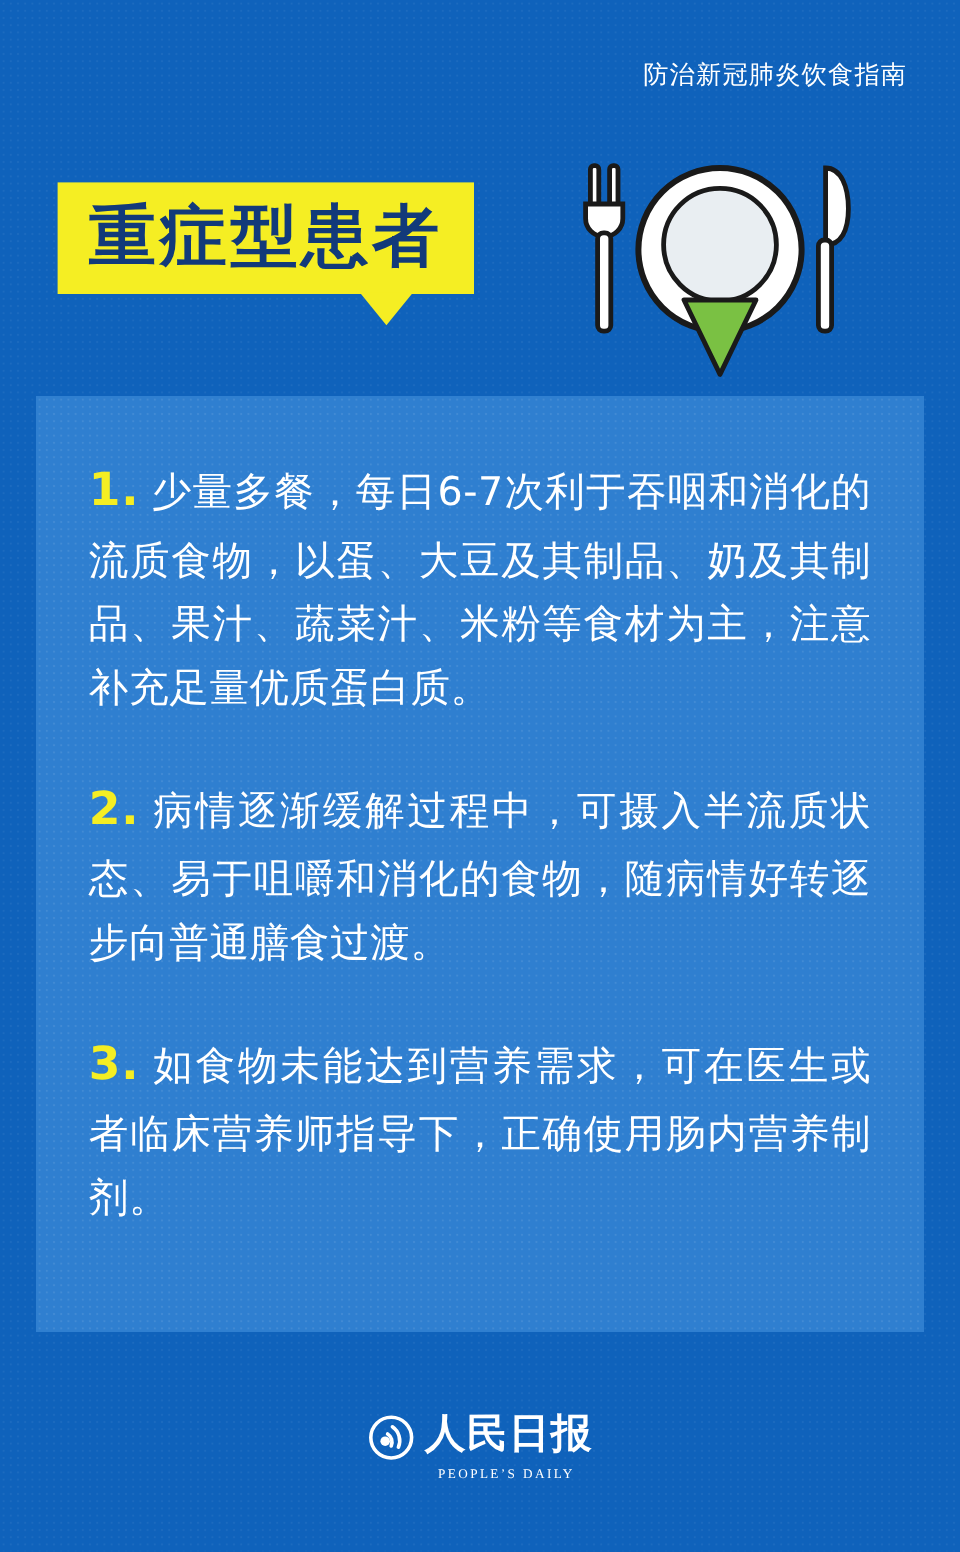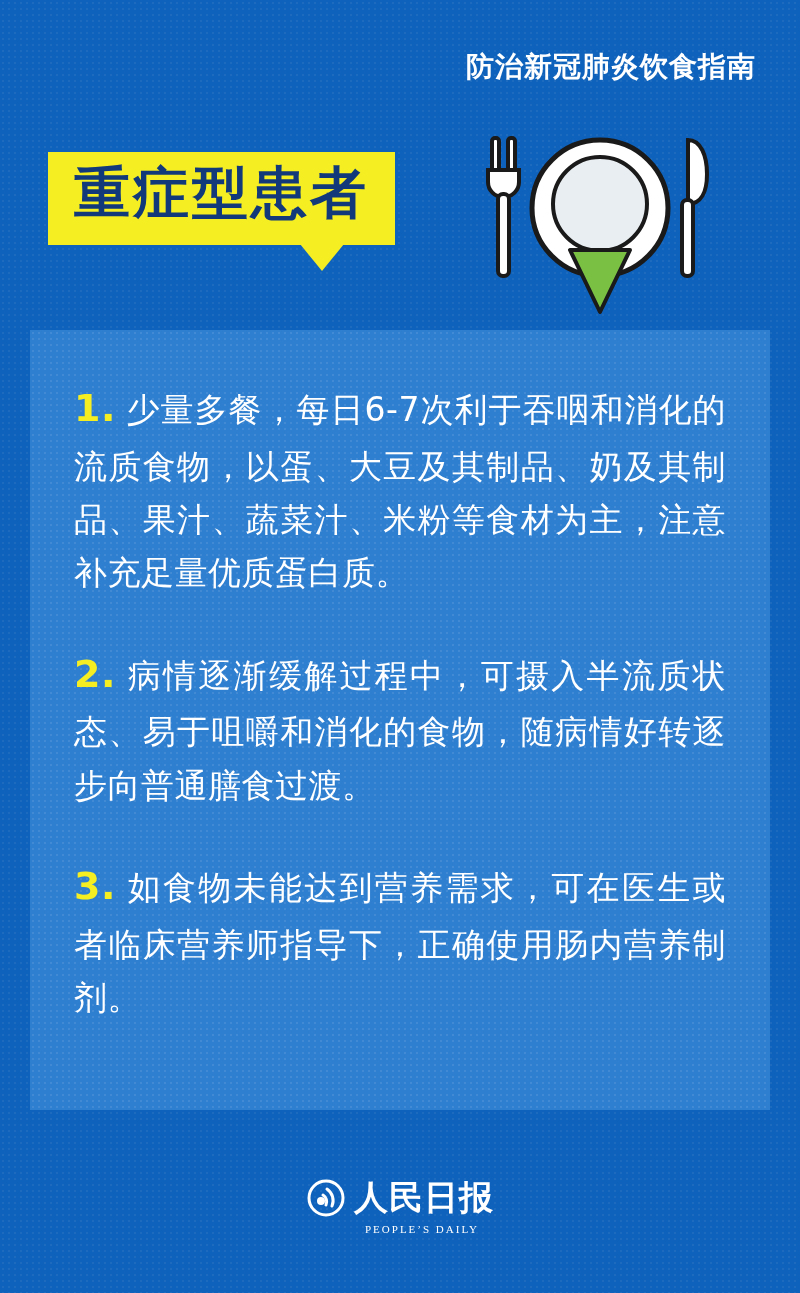--- a/index.html
+++ b/index.html
@@ -32,42 +32,42 @@
     background-size: 6px 6px;
     pointer-events: none;
   }
 
   
   .header {
     position: absolute;
     top: 48px;
     right: 44px;
     color: #ffffff;
-    font-size: 28px;
-    font-weight: bold;
+    font-size: 21px;
+    font-weight: normal;
     letter-spacing: 1px;
     white-space: nowrap;
     z-index: 5;
   }
 
   
   .title-wrap {
     position: absolute;
     left: 48px;
     top: 152px;
     z-index: 6;
   }
   .title-badge {
     position: relative;
     background: #f5ee23;
     padding: 14px 26px 16px 26px;
     display: inline-block;
   }
   .title-badge .title-text {
-    font-family: Liberation Mono, monospace;
+    font-family: Liberation Sans, sans-serif;
     font-size: 56px;
     font-weight: bold;
     color: #123a7a;
     letter-spacing: 3px;
     line-height: 1.12;
     white-space: nowrap;
   }
   
   .title-badge::after {
     content: "";
@@ -150,21 +150,21 @@
     display: flex;
     align-items: center;
     gap: 8px;
   }
   .logo-mark {
     width: 40px;
     height: 40px;
     position: relative;
   }
   .logo-cn {
-    font-family: Liberation Serif, serif;
+    font-family: Liberation Mono, monospace;
     color: #ffffff;
     font-size: 34px;
     font-weight: bold;
     letter-spacing: 1px;
     line-height: 1;
   }
   .logo-en {
     margin-top: 5px;
     margin-left: 44px;
     color: #ffffff;

